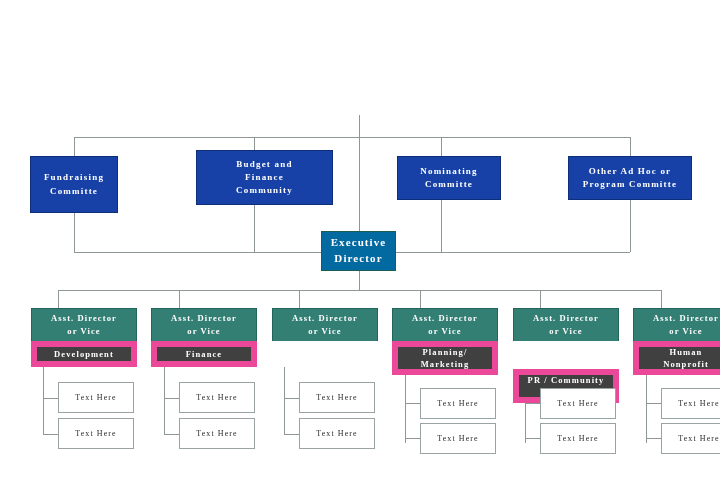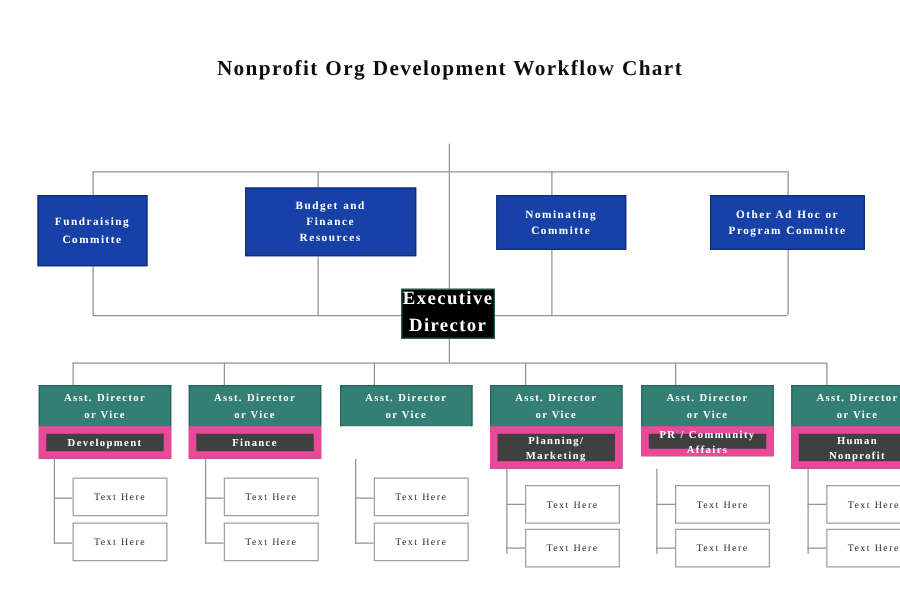--- a/index.html
+++ b/index.html
@@ -59,23 +59,23 @@
   }
 
   .committee-box {
     background: #1741a6;
     border: 1px solid #0e2e78;
     font-size: 9px;
     letter-spacing: 1.2px;
   }
 
   .exec-box {
-    background: #000000;
+    background: #0369a1;
     border: 1px solid #1d5c52;
-    font-size: 15px;
+    font-size: 11px;
     letter-spacing: 1.1px;
   }
 
   
   .dept {
     position: absolute;
     box-sizing: border-box;
     z-index: 3;
   }
   .dept-top {
@@ -137,21 +137,20 @@
     z-index: 1;
   }
   .conn-h { height: 1px; }
   .conn-v { width: 1px; }
 </style>
 </head>
 <body>
 
 <div id="chart-root">
 
-  <div class="chart-title">Nonprofit Org Development Workflow Chart</div>
 
   <div class="conn conn-v" style="left:359px; top:115px; height:22px;"></div>
 
   <div class="conn conn-h" style="left:74px; top:137px; width:556px;"></div>
 
   <div class="conn conn-v" style="left:74px; top:137px; height:19px;"></div>
   <div class="conn conn-v" style="left:254px; top:137px; height:19px;"></div>
   <div class="conn conn-v" style="left:441px; top:137px; height:19px;"></div>
   <div class="conn conn-v" style="left:630px; top:137px; height:19px;"></div>
 
@@ -201,21 +200,21 @@
 
 
   <div class="node committee-box" style="left:30px; top:156px; width:88px; height:57px;">
     <span>Fundraising</span>
     <span>Committe</span>
   </div>
 
   <div class="node committee-box" style="left:196px; top:150px; width:137px; height:55px;">
     <span>Budget and</span>
     <span>Finance</span>
-    <span>Resources</span>
+    <span>Community</span>
   </div>
 
   <div class="node committee-box" style="left:397px; top:156px; width:104px; height:44px;">
     <span>Nominating</span>
     <span>Committe</span>
   </div>
 
   <div class="node committee-box" style="left:568px; top:156px; width:124px; height:44px;">
     <span>Other Ad Hoc or</span>
     <span>Program Committe</span>
@@ -262,21 +261,21 @@
       <span>Planning/</span>
       <span>Marketing</span>
     </div>
   </div>
 
   <div class="dept" style="left:513px; top:308px; width:106px;">
     <div class="dept-top">
       <span>Asst. Director</span>
       <span>or Vice</span>
     </div>
-    <div class="dept-bottom" style="height:24px;">
+    <div class="dept-bottom" style="height:34px;margin-top:28px;">
       <span>PR / Community</span>
       <span>Affairs</span>
     </div>
   </div>
 
   <div class="dept" style="left:633px; top:308px; width:106px;">
     <div class="dept-top">
       <span>Asst. Director</span>
       <span>or Vice</span>
     </div>

